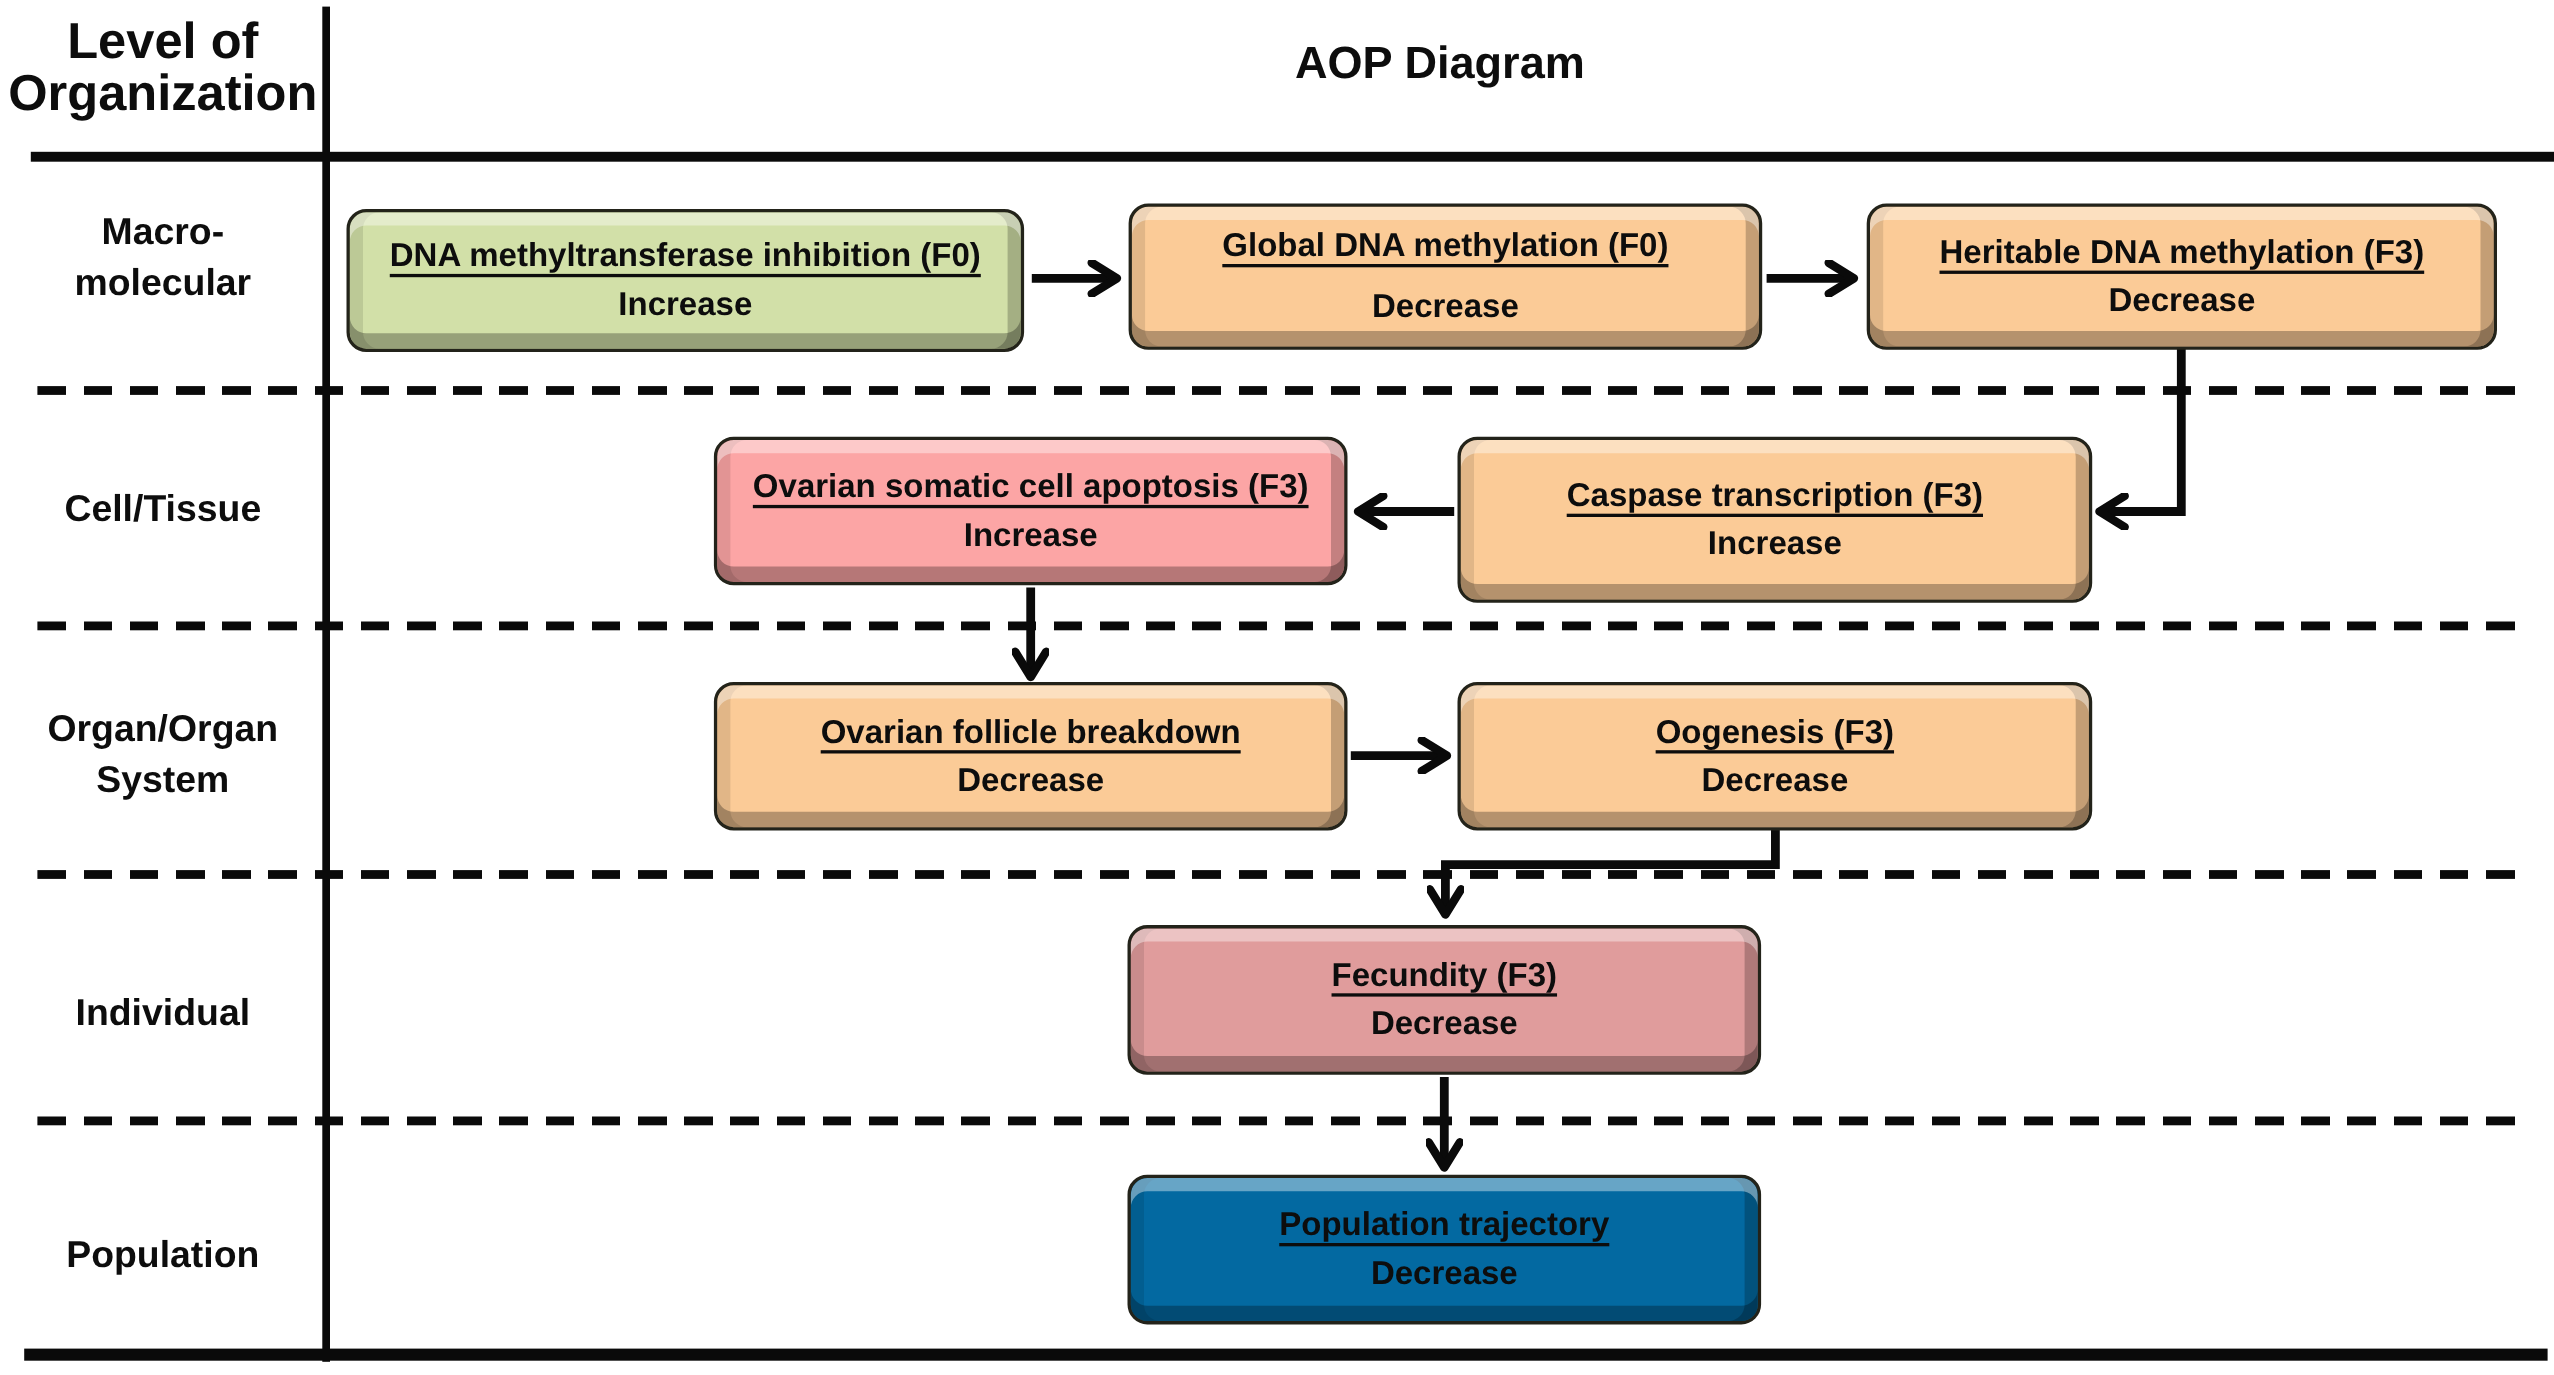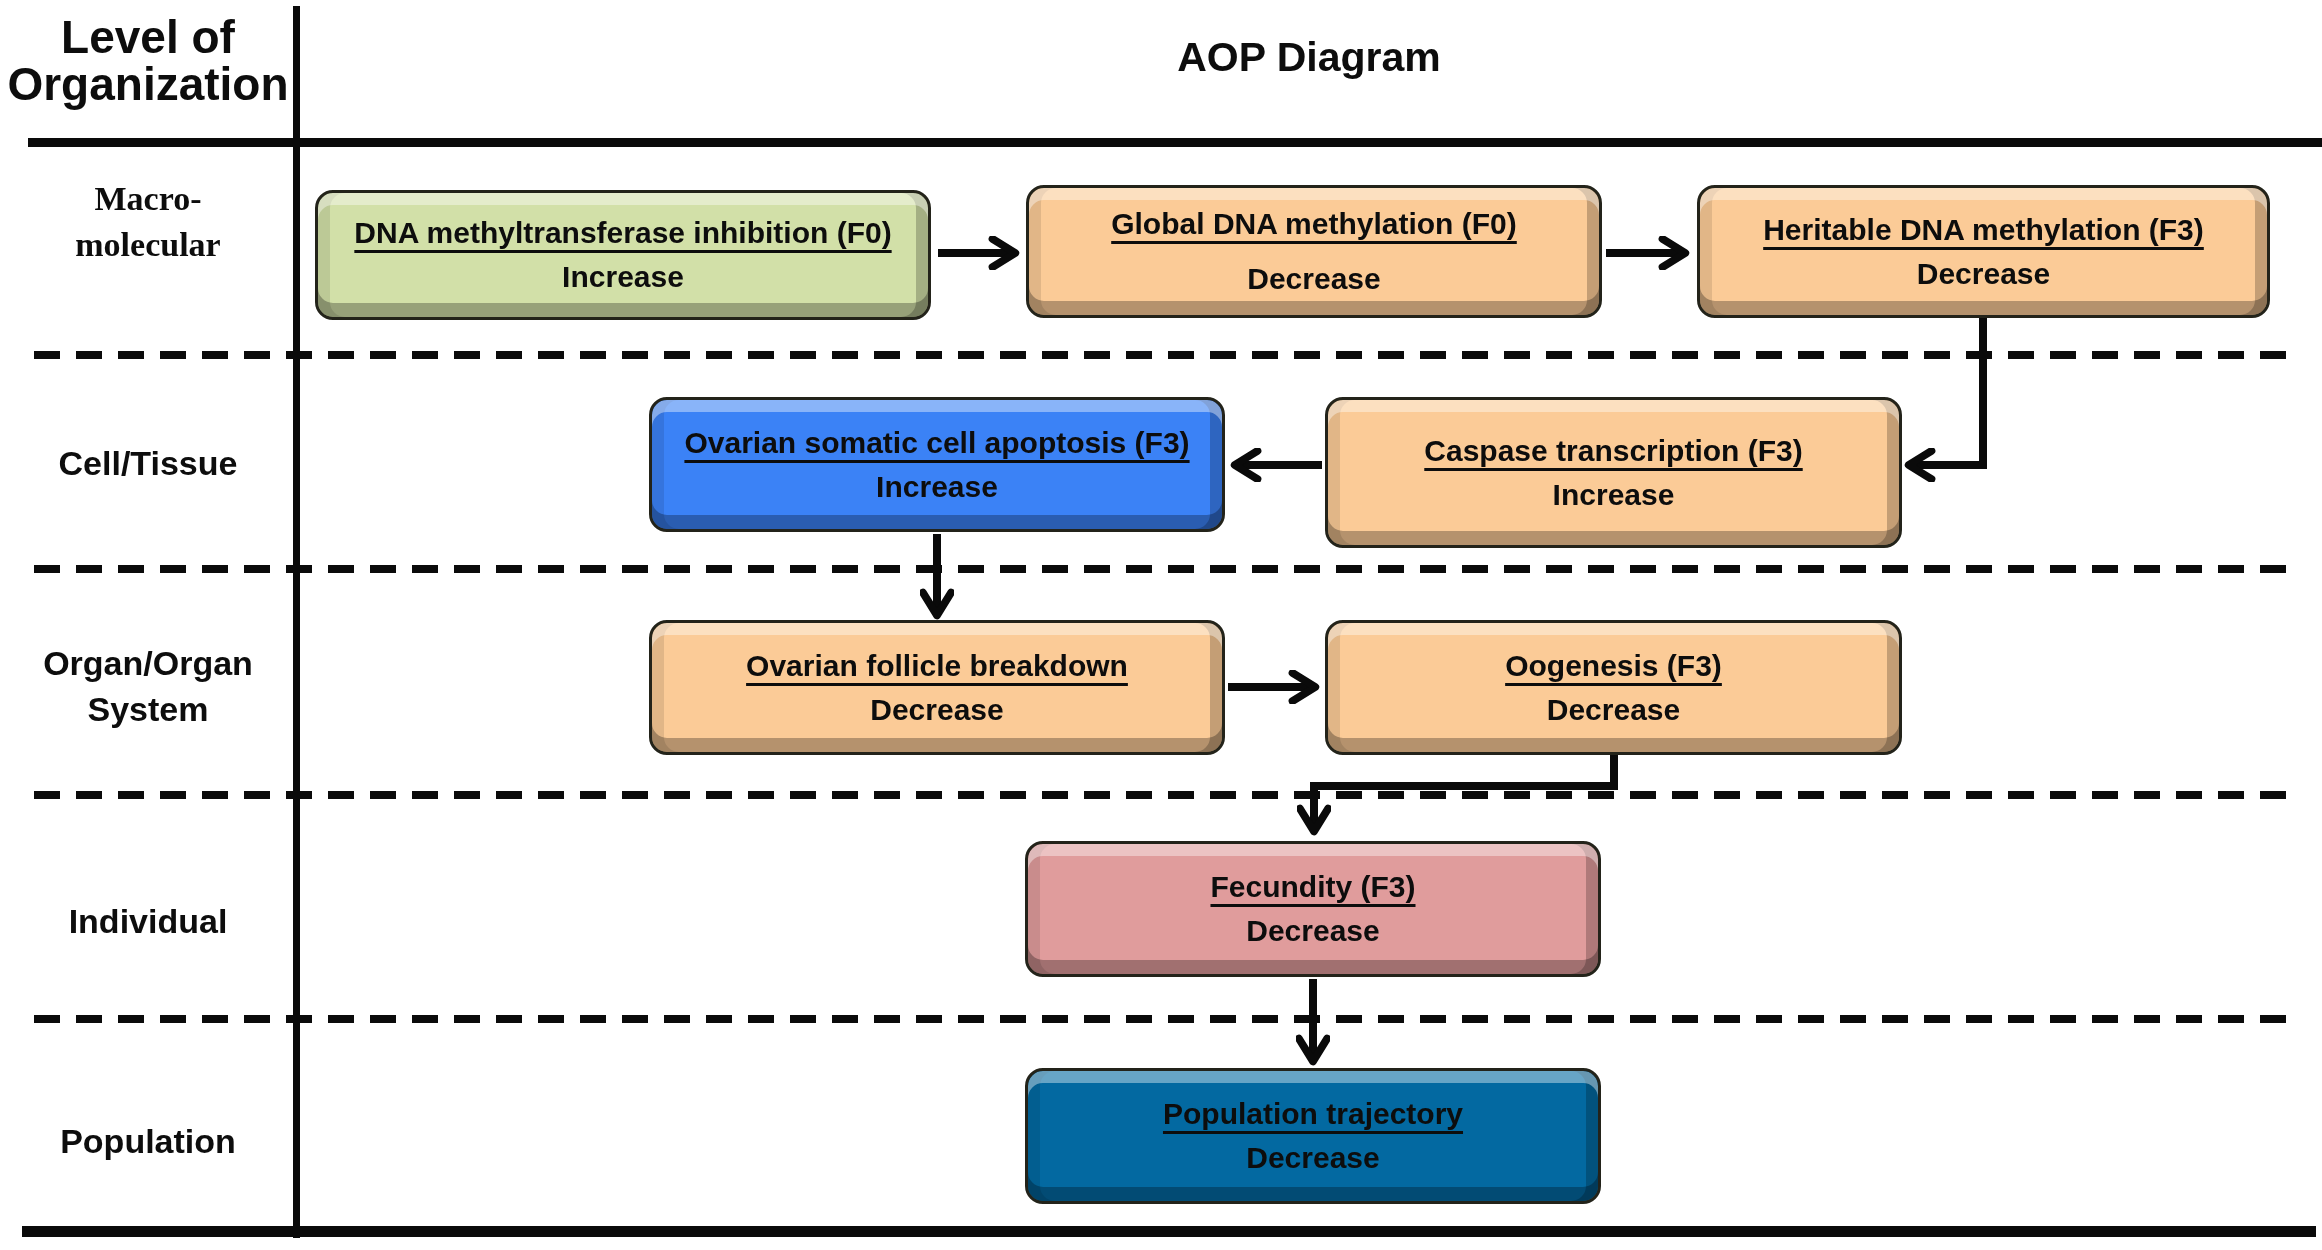--- a/index.html
+++ b/index.html
@@ -23,21 +23,21 @@
   }
   .diagram-title{
     position:absolute;left:296px;top:34px;width:2026px;text-align:center;
     font-size:41px;font-weight:bold;
   }
   
   .rowlabel{
     position:absolute;left:0;width:296px;text-align:center;
     font-size:34px;font-weight:bold;line-height:46px;white-space:pre-line;
   }
-  .r1{top:176px;font-family:Liberation Serif, serif;} .r2{top:440px;} .r3{top:640px;} .r4{top:898px;} .r5{top:1118px;}
+  .r1{top:188px;} .r2{top:440px;} .r3{top:640px;} .r4{top:898px;} .r5{top:1118px;}
   
   .box{
     position:absolute;box-sizing:border-box;border:3px solid #23231a;border-radius:18px;
     display:flex;flex-direction:column;align-items:center;justify-content:center;
     text-align:center;padding:6px 4px;
     box-shadow:
       inset 0 12px 0 rgba(255,255,255,0.40),
       inset 12px 0 0 rgba(0,0,0,0.10),
       inset -12px 0 0 rgba(0,0,0,0.22),
       inset 0 -14px 0 rgba(0,0,0,0.28);
@@ -106,21 +106,21 @@
     <span class="d">Increase</span>
   </div>
   <div class="box b2" style="background: rgb(251, 203, 151); gap: 11px;">
     <span class="t">Global DNA methylation (F0)</span>
     <span class="d">Decrease</span>
   </div>
   <div class="box b3" style="background: rgb(251, 203, 151);">
     <span class="t">Heritable DNA methylation (F3)</span>
     <span class="d">Decrease</span>
   </div>
-  <div class="box b4" style="background: #3b82f6;">
+  <div class="box b4" style="background: #fca5a5;">
     <span class="t">Ovarian somatic cell apoptosis (F3)</span>
     <span class="d">Increase</span>
   </div>
   <div class="box b5" style="background: rgb(251, 203, 151);">
     <span class="t">Caspase transcription (F3)</span>
     <span class="d">Increase</span>
   </div>
   <div class="box b6" style="background: rgb(251, 203, 151);">
     <span class="t">Ovarian follicle breakdown</span>
     <span class="d">Decrease</span>

